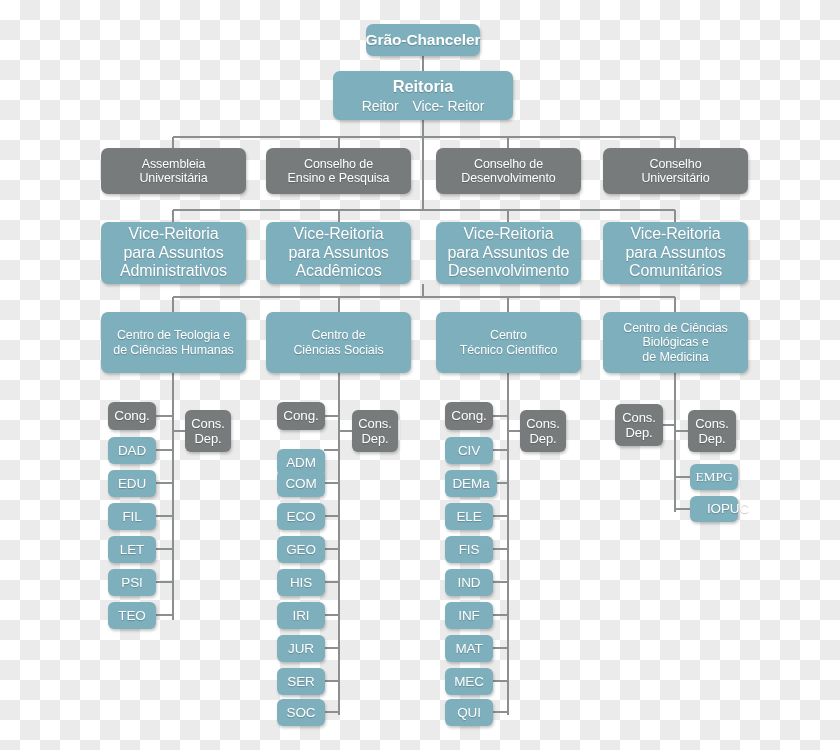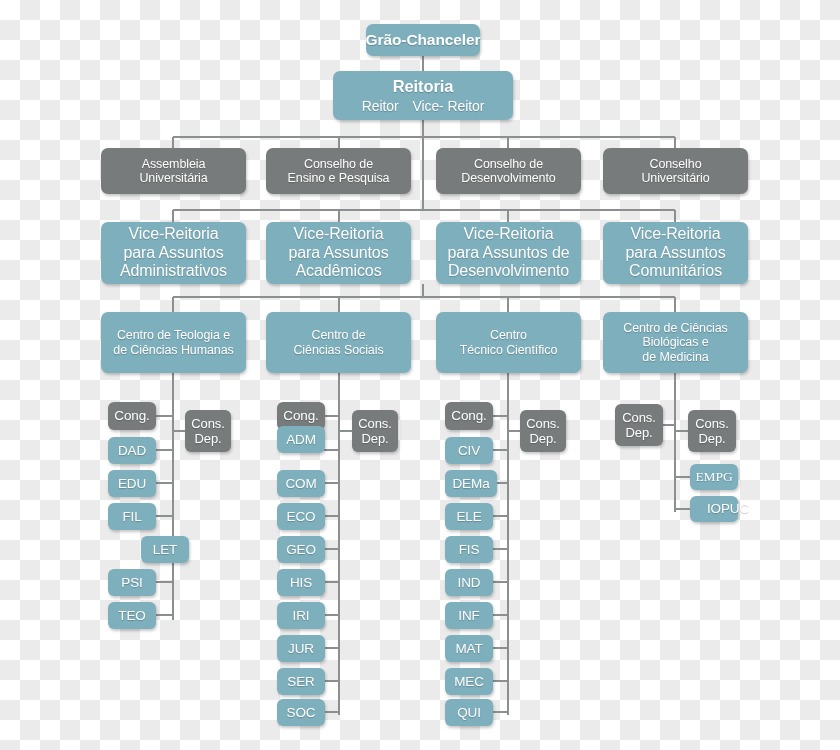--- a/index.html
+++ b/index.html
@@ -218,38 +218,38 @@
   </div>
   <div class="node teal n-leaf" style="left:108px; top:437px; width:48px; height:27px;">
     <span class="ln">DAD</span>
   </div>
   <div class="node teal n-leaf" style="left:108px; top:470px; width:48px; height:27px;">
     <span class="ln">EDU</span>
   </div>
   <div class="node teal n-leaf" style="left:108px; top:503px; width:48px; height:27px;">
     <span class="ln">FIL</span>
   </div>
-  <div class="node teal n-leaf" style="left:108px; top:536px; width:48px; height:27px;margin-left:33px;">
+  <div class="node teal n-leaf" style="left:108px; top:536px; width:48px; height:27px;">
     <span class="ln">LET</span>
   </div>
   <div class="node teal n-leaf" style="left:108px; top:569px; width:48px; height:27px;">
     <span class="ln">PSI</span>
   </div>
   <div class="node teal n-leaf" style="left:108px; top:602px; width:48px; height:27px;">
     <span class="ln">TEO</span>
   </div>
 
   <div class="node gray n-leaf" style="left:277px; top:402px; width:48px; height:28px;">
     <span class="ln">Cong.</span>
   </div>
   <div class="node gray n-cons" style="left:352px; top:410px; width:46px; height:42px;">
     <span class="ln">Cons.</span>
     <span class="ln">Dep.</span>
   </div>
-  <div class="node teal n-leaf" style="left:277px; top:426px; width:48px; height:27px;">
+  <div class="node teal n-leaf" style="left:277px; top:449px; width:48px; height:27px;">
     <span class="ln">ADM</span>
   </div>
   <div class="node teal n-leaf" style="left:277px; top:470px; width:48px; height:27px;">
     <span class="ln">COM</span>
   </div>
   <div class="node teal n-leaf" style="left:277px; top:503px; width:48px; height:27px;">
     <span class="ln">ECO</span>
   </div>
   <div class="node teal n-leaf" style="left:277px; top:536px; width:48px; height:27px;">
     <span class="ln">GEO</span>

